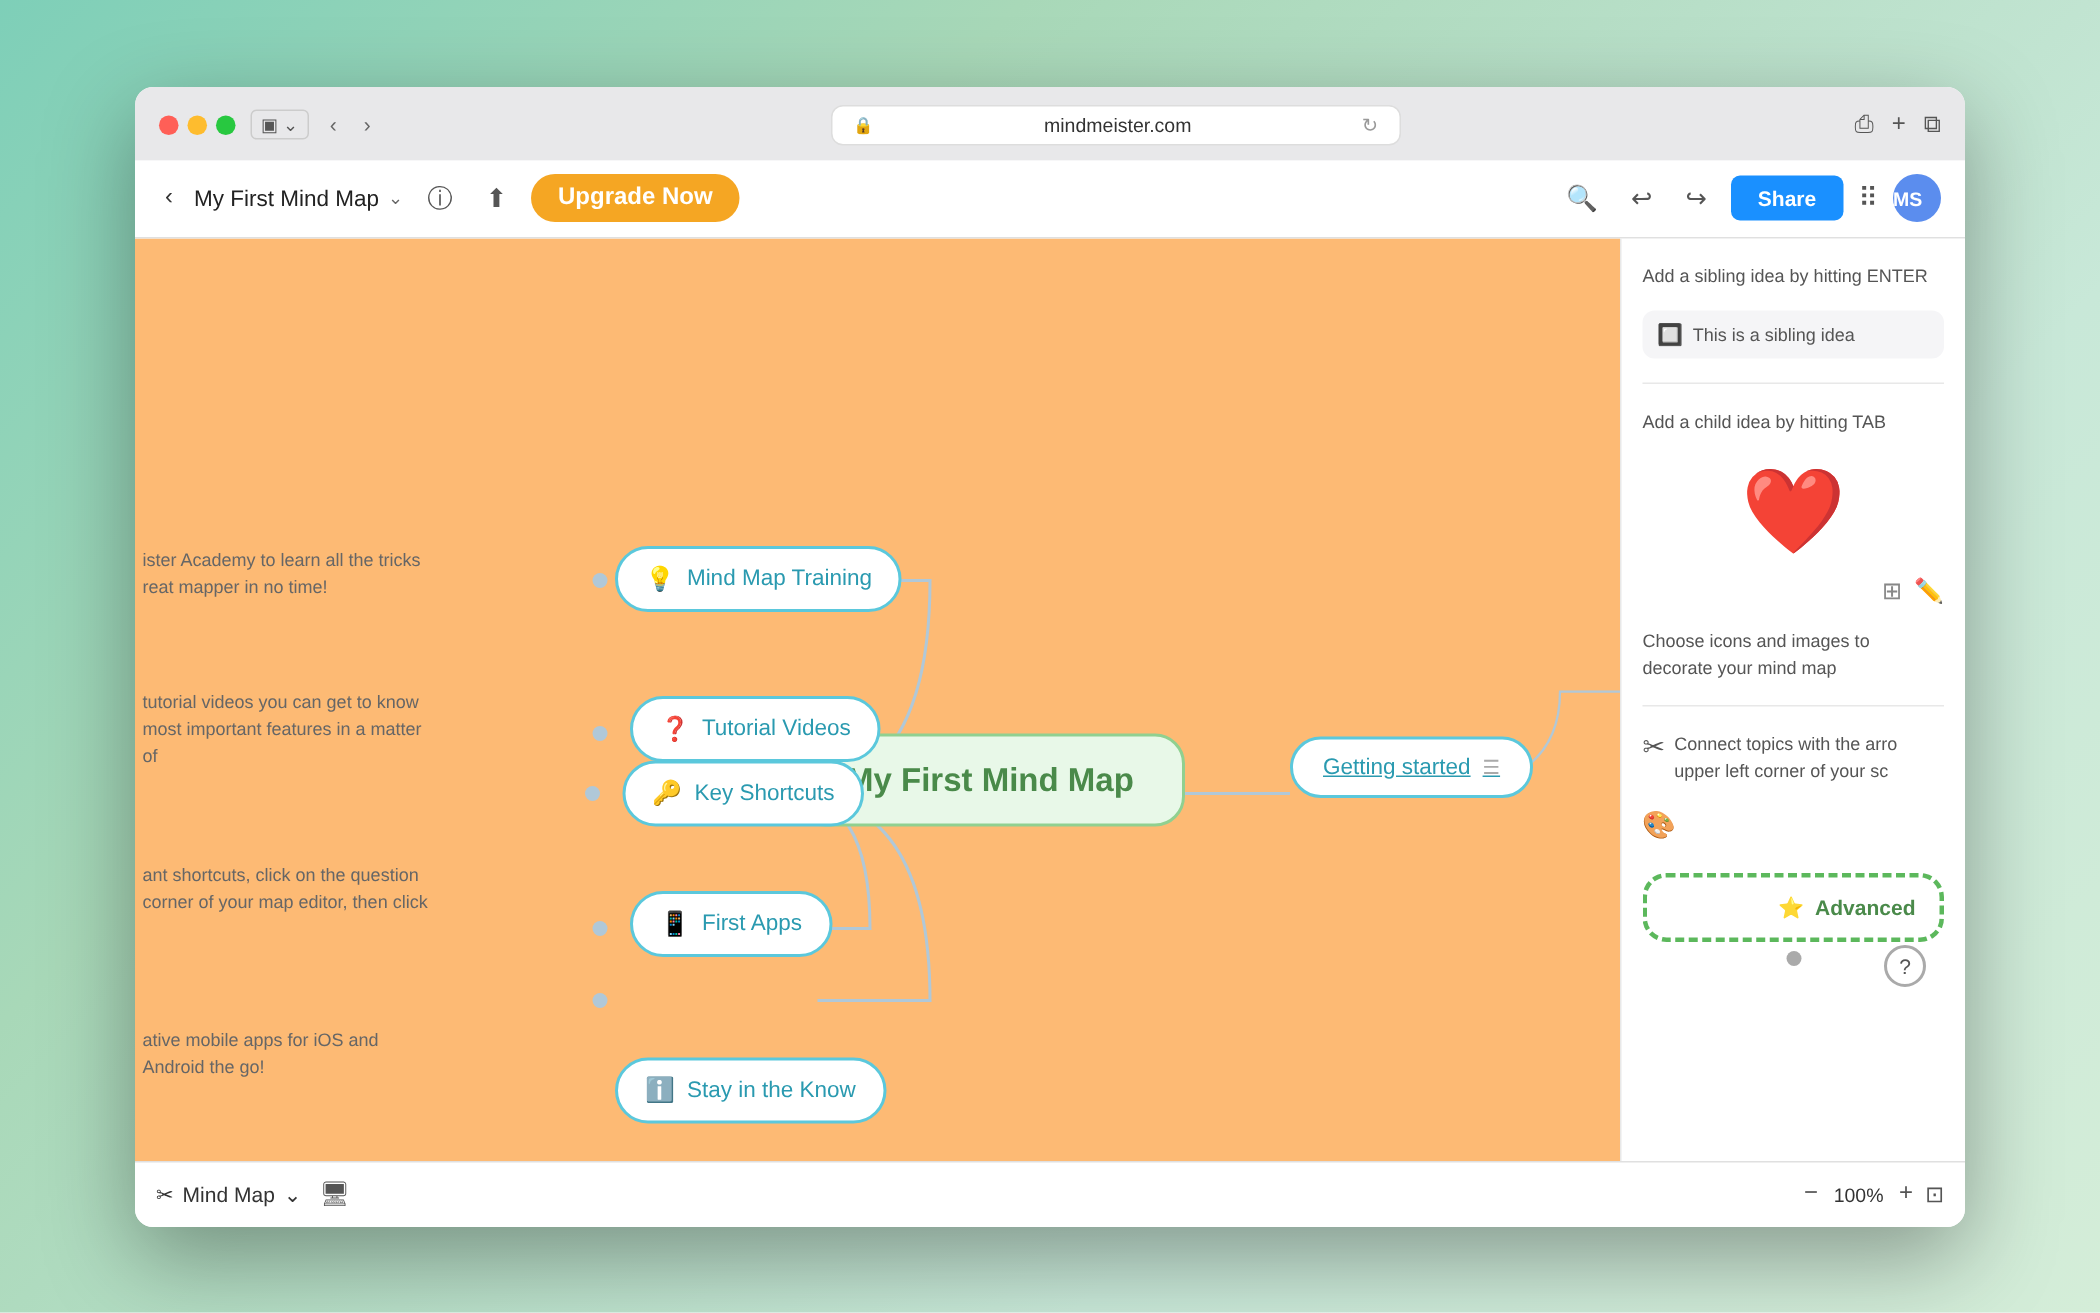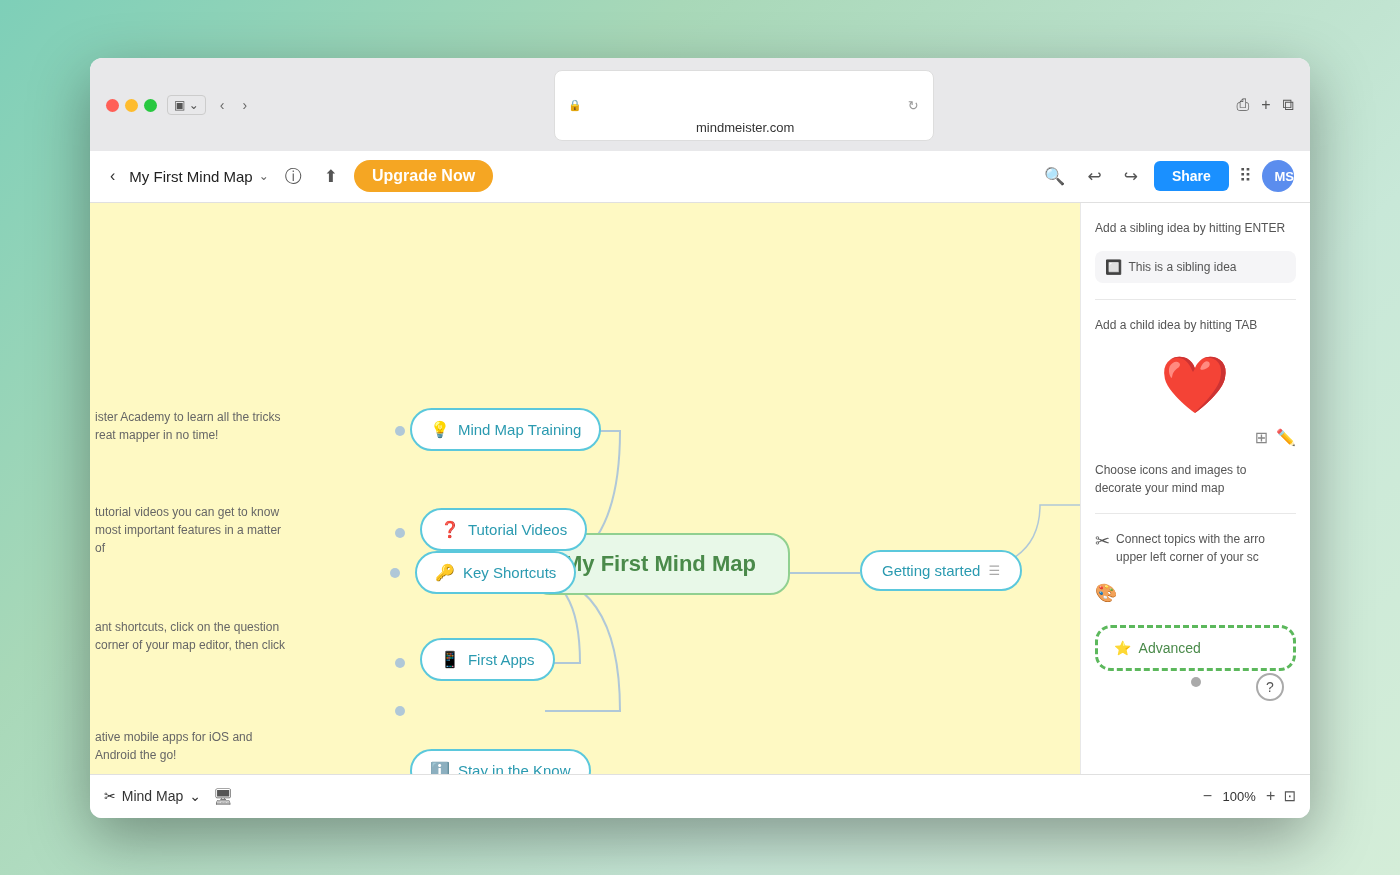--- a/index.html
+++ b/index.html
@@ -81,21 +81,21 @@
       padding: 5px 14px;
       display: flex;
       align-items: center;
       gap: 6px;
       width: 380px;
       font-size: 13px;
       color: #333;
       border: 1px solid #ddd;
     }
     .address-bar .lock-icon { color: #666; font-size: 11px; }
-    .address-bar .url { flex: 1; text-align: center; margin-top: 44px; }
+    .address-bar .url { flex: 1; text-align: center; }
     .address-bar .reload { color: #999; font-size: 13px; }
 
     .browser-right-icons {
       display: flex;
       gap: 12px;
       align-items: center;
       color: #555;
       font-size: 16px;
     }
     .browser-right-icons span { cursor: pointer; }
@@ -170,40 +170,40 @@
       cursor: pointer;
     }
     .avatar {
       width: 32px;
       height: 32px;
       border-radius: 50%;
       background: #5b8dee;
       color: white;
       display: flex;
       align-items: center;
-      justify-content: flex-end;
+      justify-content: flex-start;
       font-size: 13px;
       font-weight: 600;
       cursor: pointer;
     }
 
     
     .main-content {
       display: flex;
       flex: 1;
       overflow: hidden;
       position: relative;
     }
 
     
     .mind-map-canvas {
       flex: 1;
       position: relative;
       overflow: hidden;
-      background: #fef9c3;
+      background: #fdba74;
     }
 
     
     .connections-svg {
       position: absolute;
       top: 0;
       left: 0;
       width: 100%;
       height: 100%;
       pointer-events: none;
@@ -321,23 +321,23 @@
       border: none;
       cursor: pointer;
       color: #888;
       font-size: 16px;
     }
 
     .advanced-node {
       border: 3px dashed #5cb85c;
       border-radius: 16px;
       padding: 12px 16px;
-      text-align: left;
+      text-align: right;
       font-size: 14px;
-      font-weight: 400;
+      font-weight: 700;
       color: #4a8a4a;
       background: white;
       position: relative;
     }
     .advanced-node .star { color: #f0b429; margin-right: 4px; }
 
     .advanced-dot {
       position: absolute;
       bottom: -16px;
       left: 50%;
@@ -553,21 +553,21 @@
       <div class="branch-node" style="left: 330px; top: 435px;">
         <span class="node-icon">📱</span>
         <span>First Apps</span>
       </div>
 
       <div class="branch-node" style="left: 320px; top: 546px;">
         <span class="node-icon">ℹ️</span>
         <span>Stay in the Know</span>
       </div>
 
-      <div class="right-node" style="left: 770px; top: 347px;">
+      <div class="right-node" style="left: 770px; top: 332px; text-decoration: underline;">
         <span>Getting started</span>
         <span style="font-size:13px; color: #aaa;">☰</span>
       </div>
 
     </div>
 
     <div class="right-panel">
 
       <div class="panel-hint">
         <span>Add a sibling idea by hitting ENTER</span>

